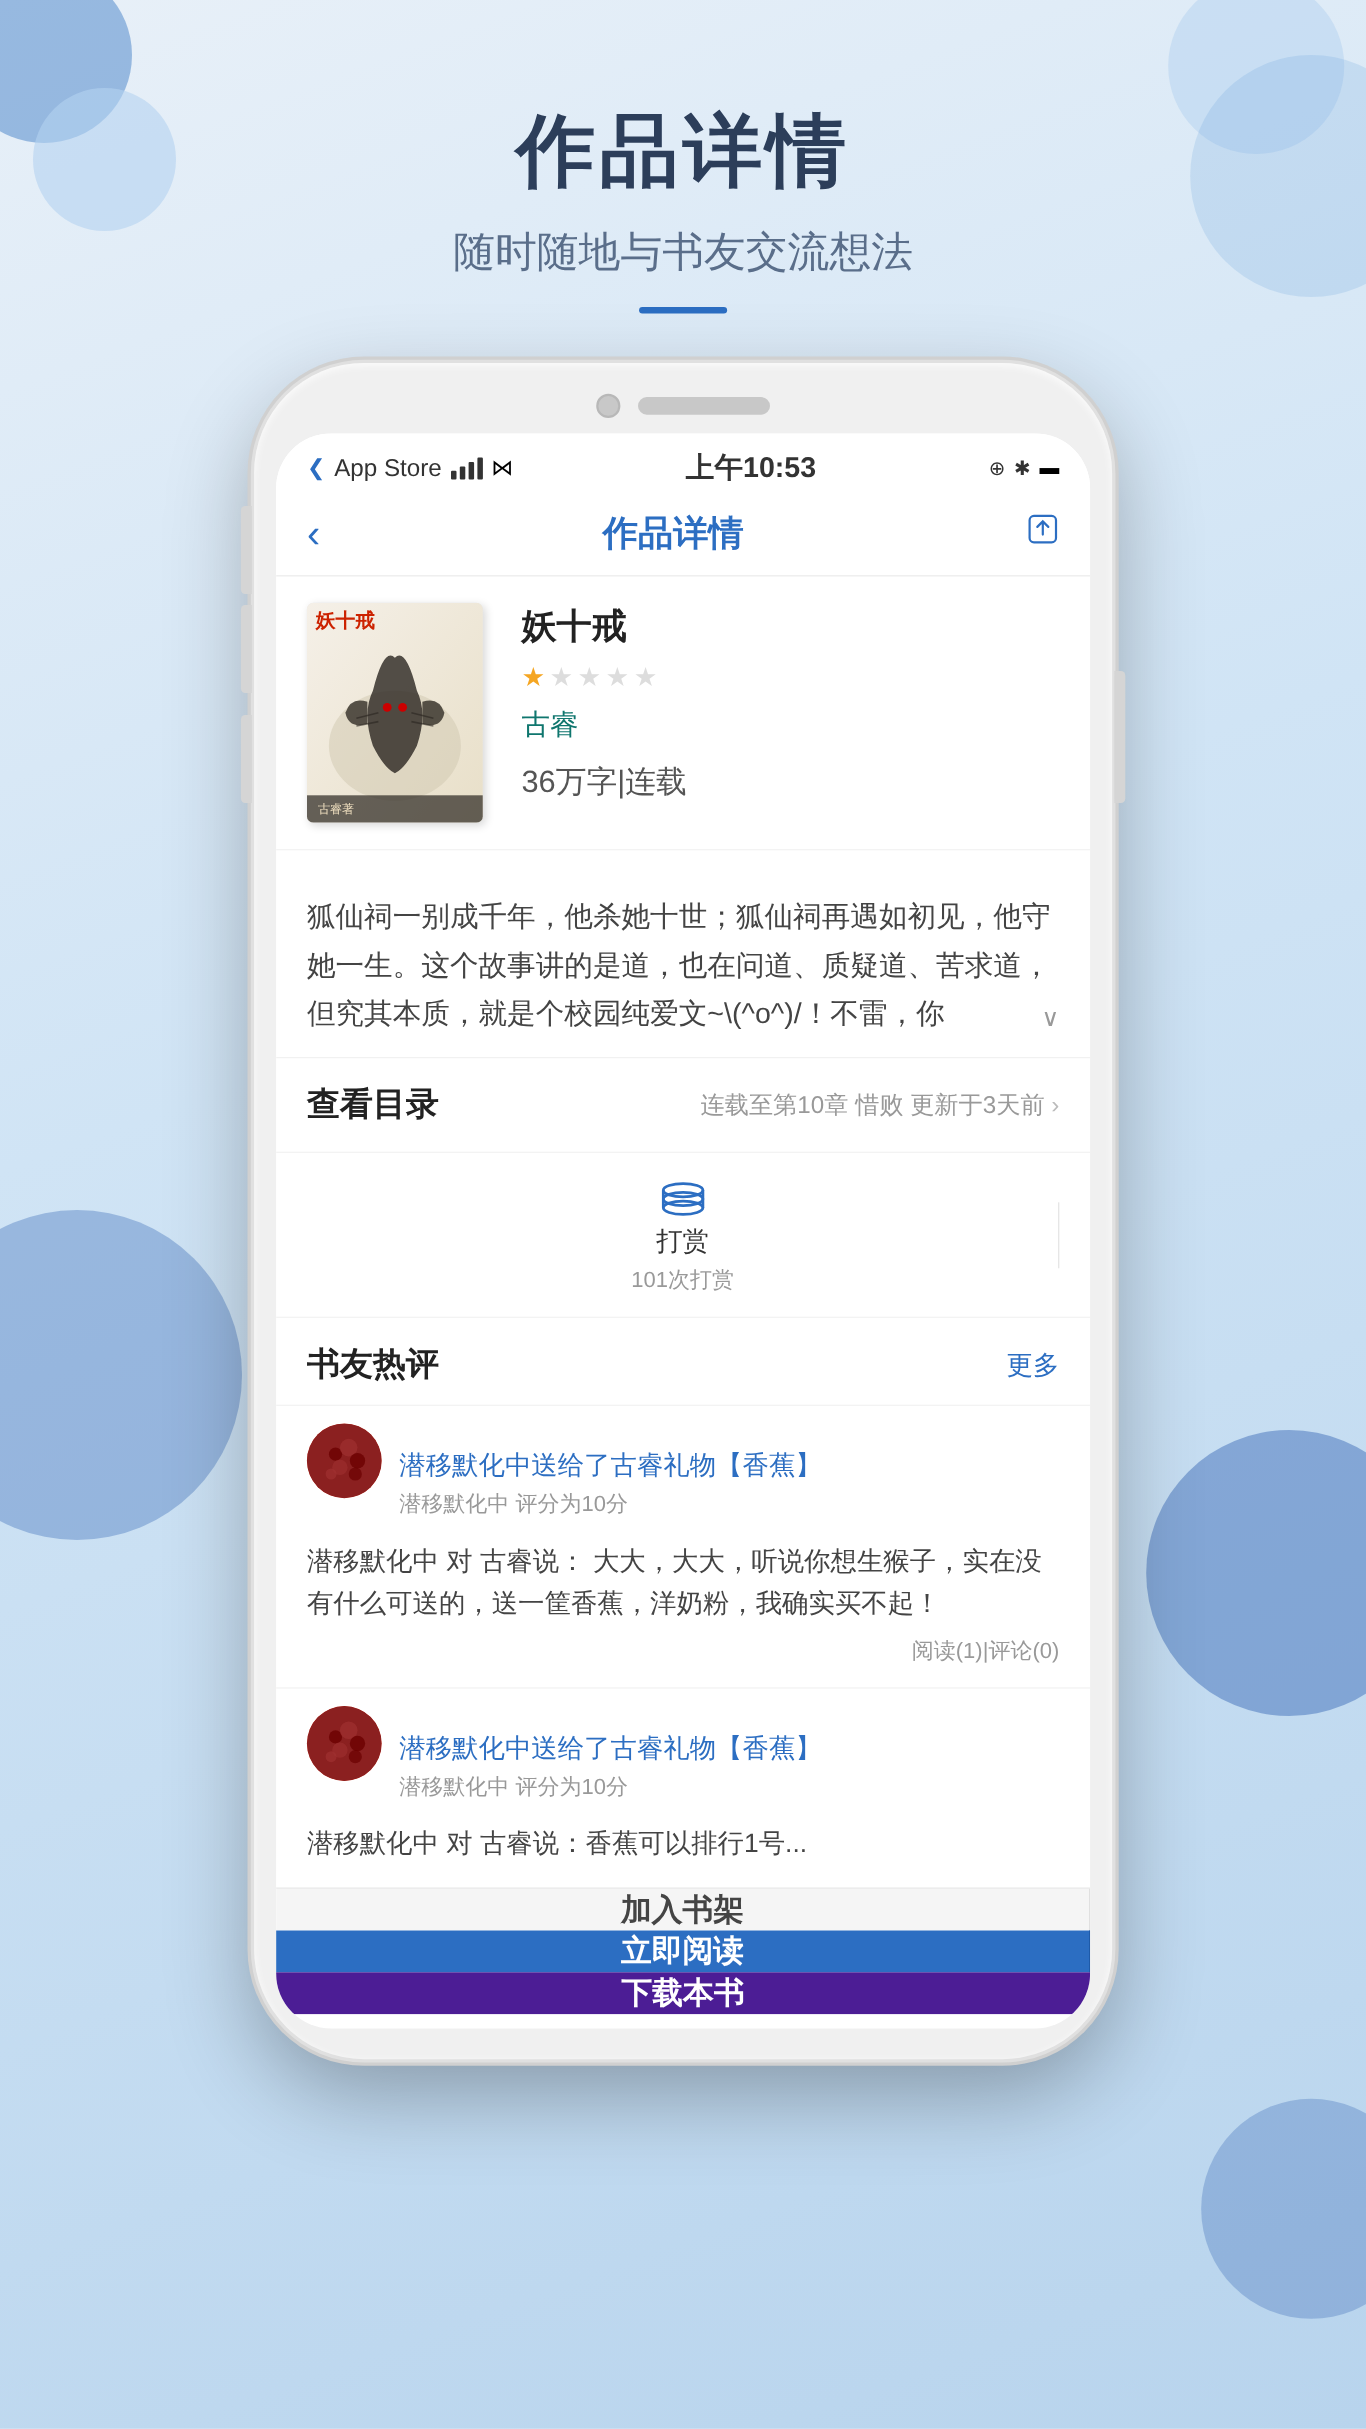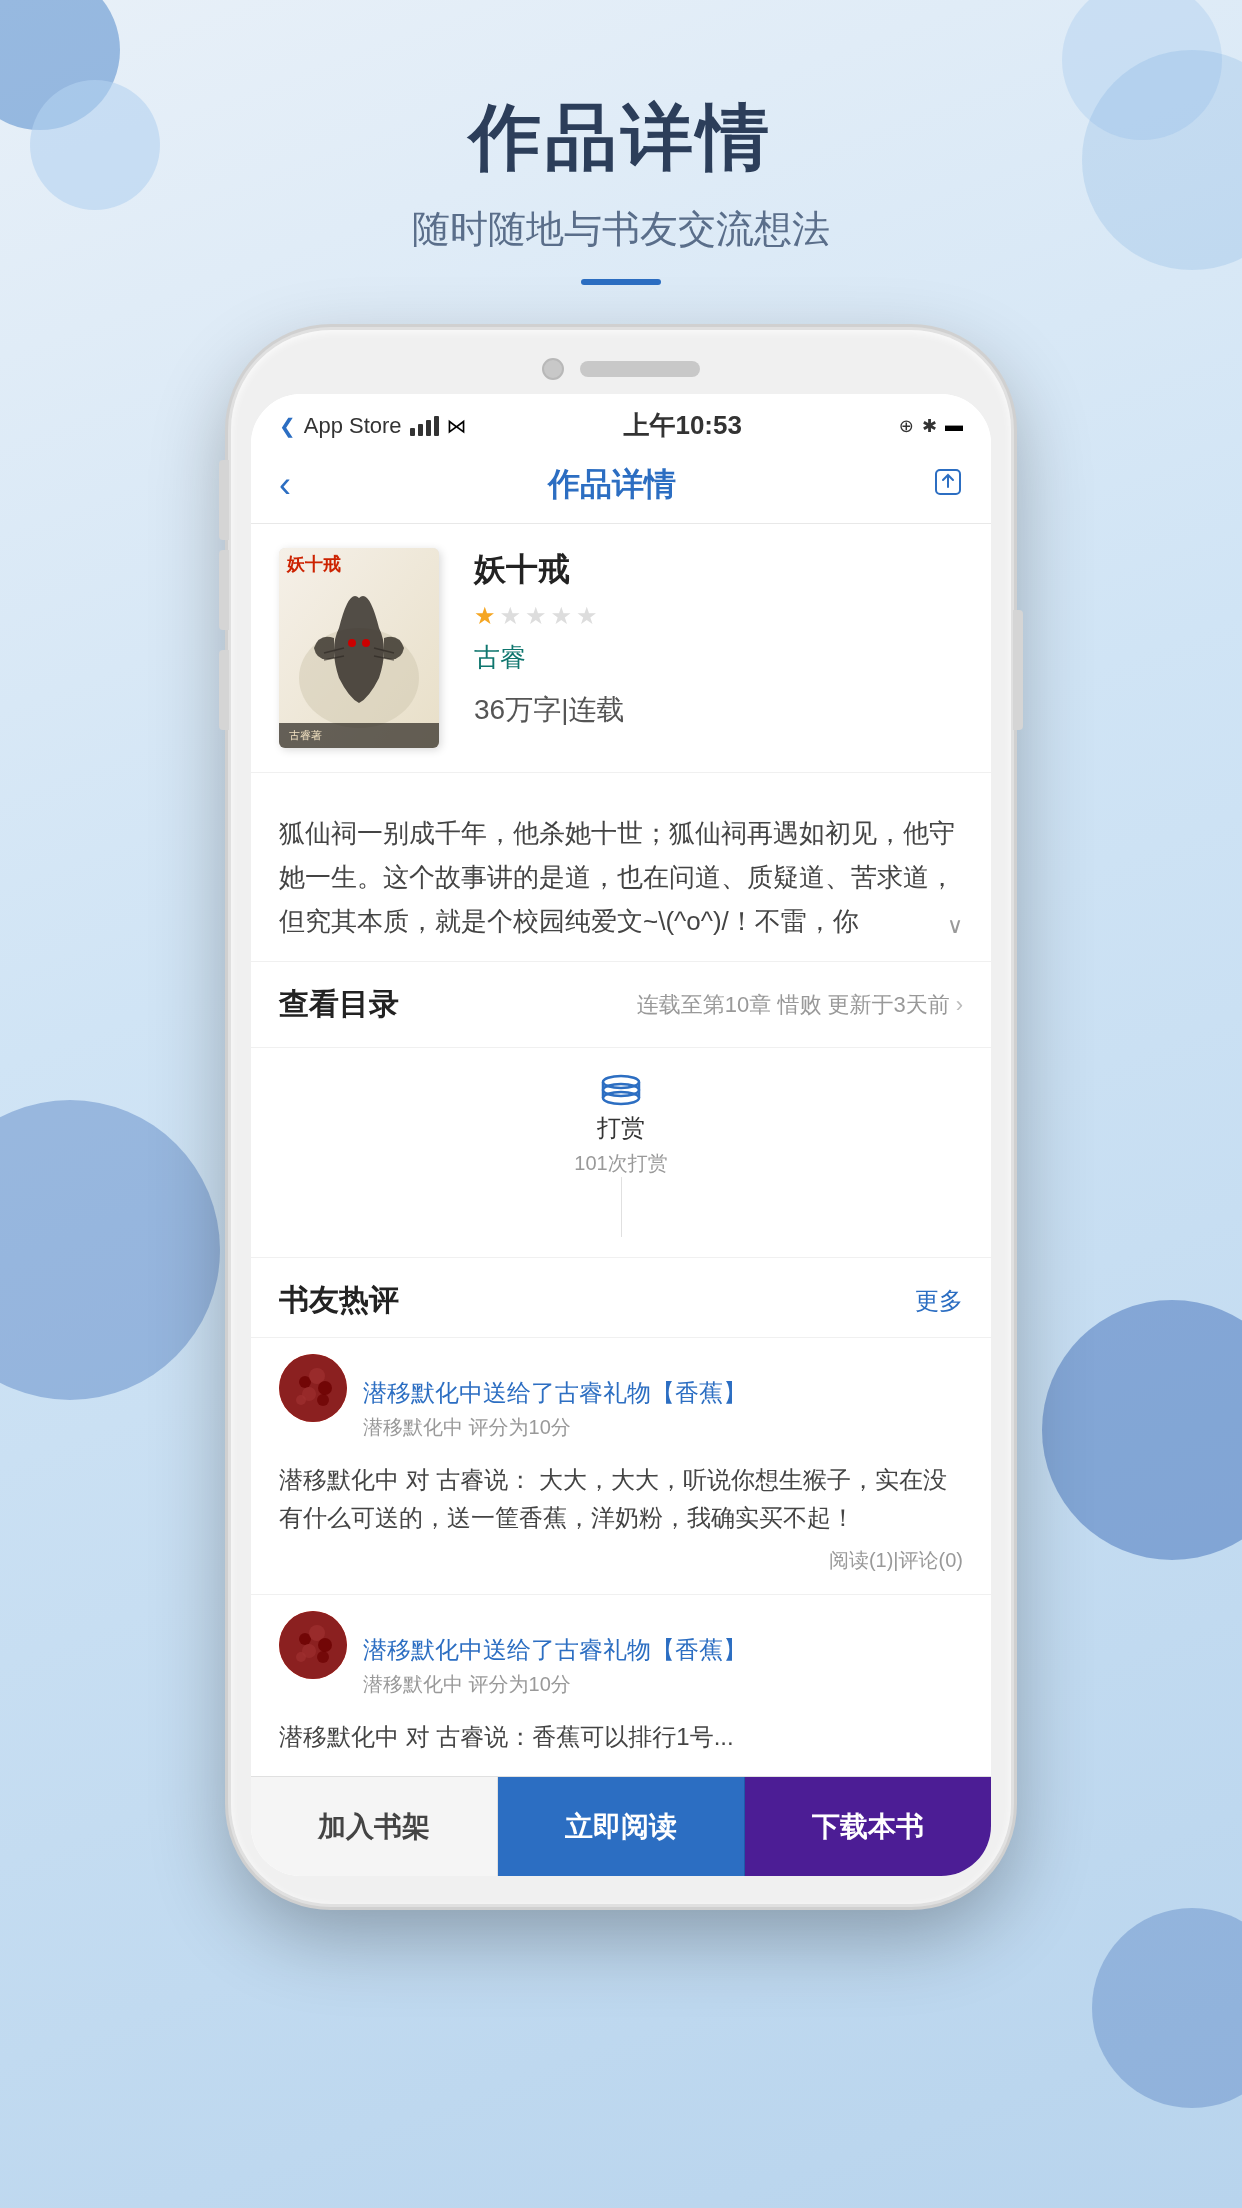--- a/index.html
+++ b/index.html
@@ -245,21 +245,20 @@
       gap: 6px;
     }
     .catalog-arrow { color: #bbb; }
 
     
     .actions-row {
       padding: 20px 28px;
       border-bottom: 1px solid #f0f0f0;
       display: flex;
       align-items: center;
-      flex-direction: column;
     }
     .action-item {
       flex: 1;
       display: flex;
       flex-direction: column;
       align-items: center;
       gap: 6px;
     }
     .action-divider {
       width: 1px;
@@ -338,20 +337,21 @@
       font-size: 20px;
       color: #999;
       margin-top: 10px;
     }
 
     
     .bottom-bar {
       display: flex;
       height: 100px;
       border-top: 1px solid #e0e0e0;
+      flex-direction: column;
     }
     .bottom-btn {
       flex: 1;
       display: flex;
       align-items: center;
       justify-content: center;
       font-size: 28px;
       font-weight: 600;
       cursor: pointer;
     }

